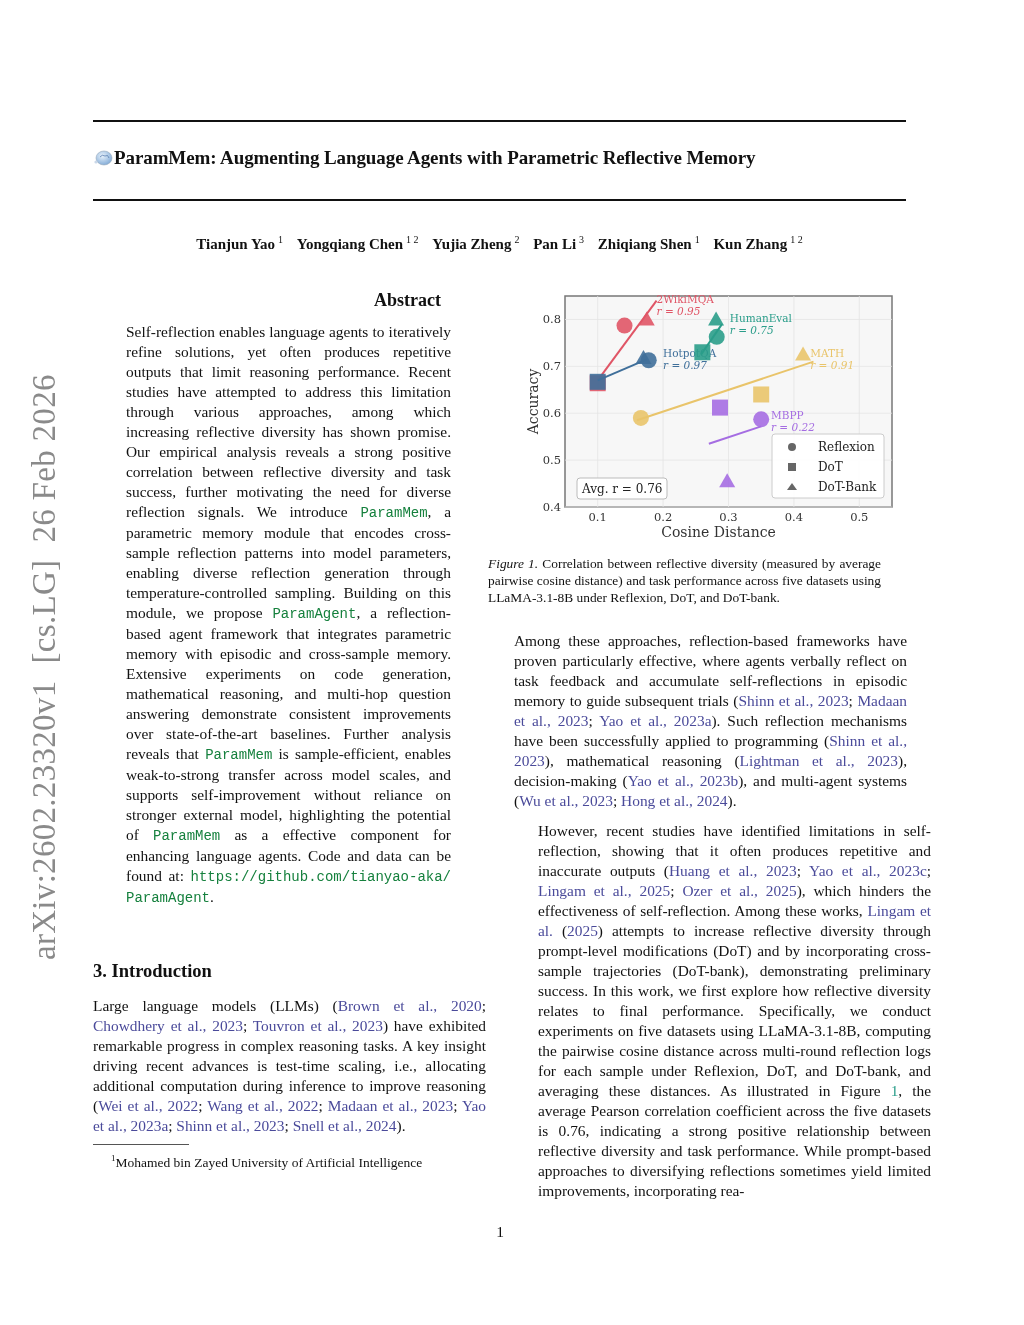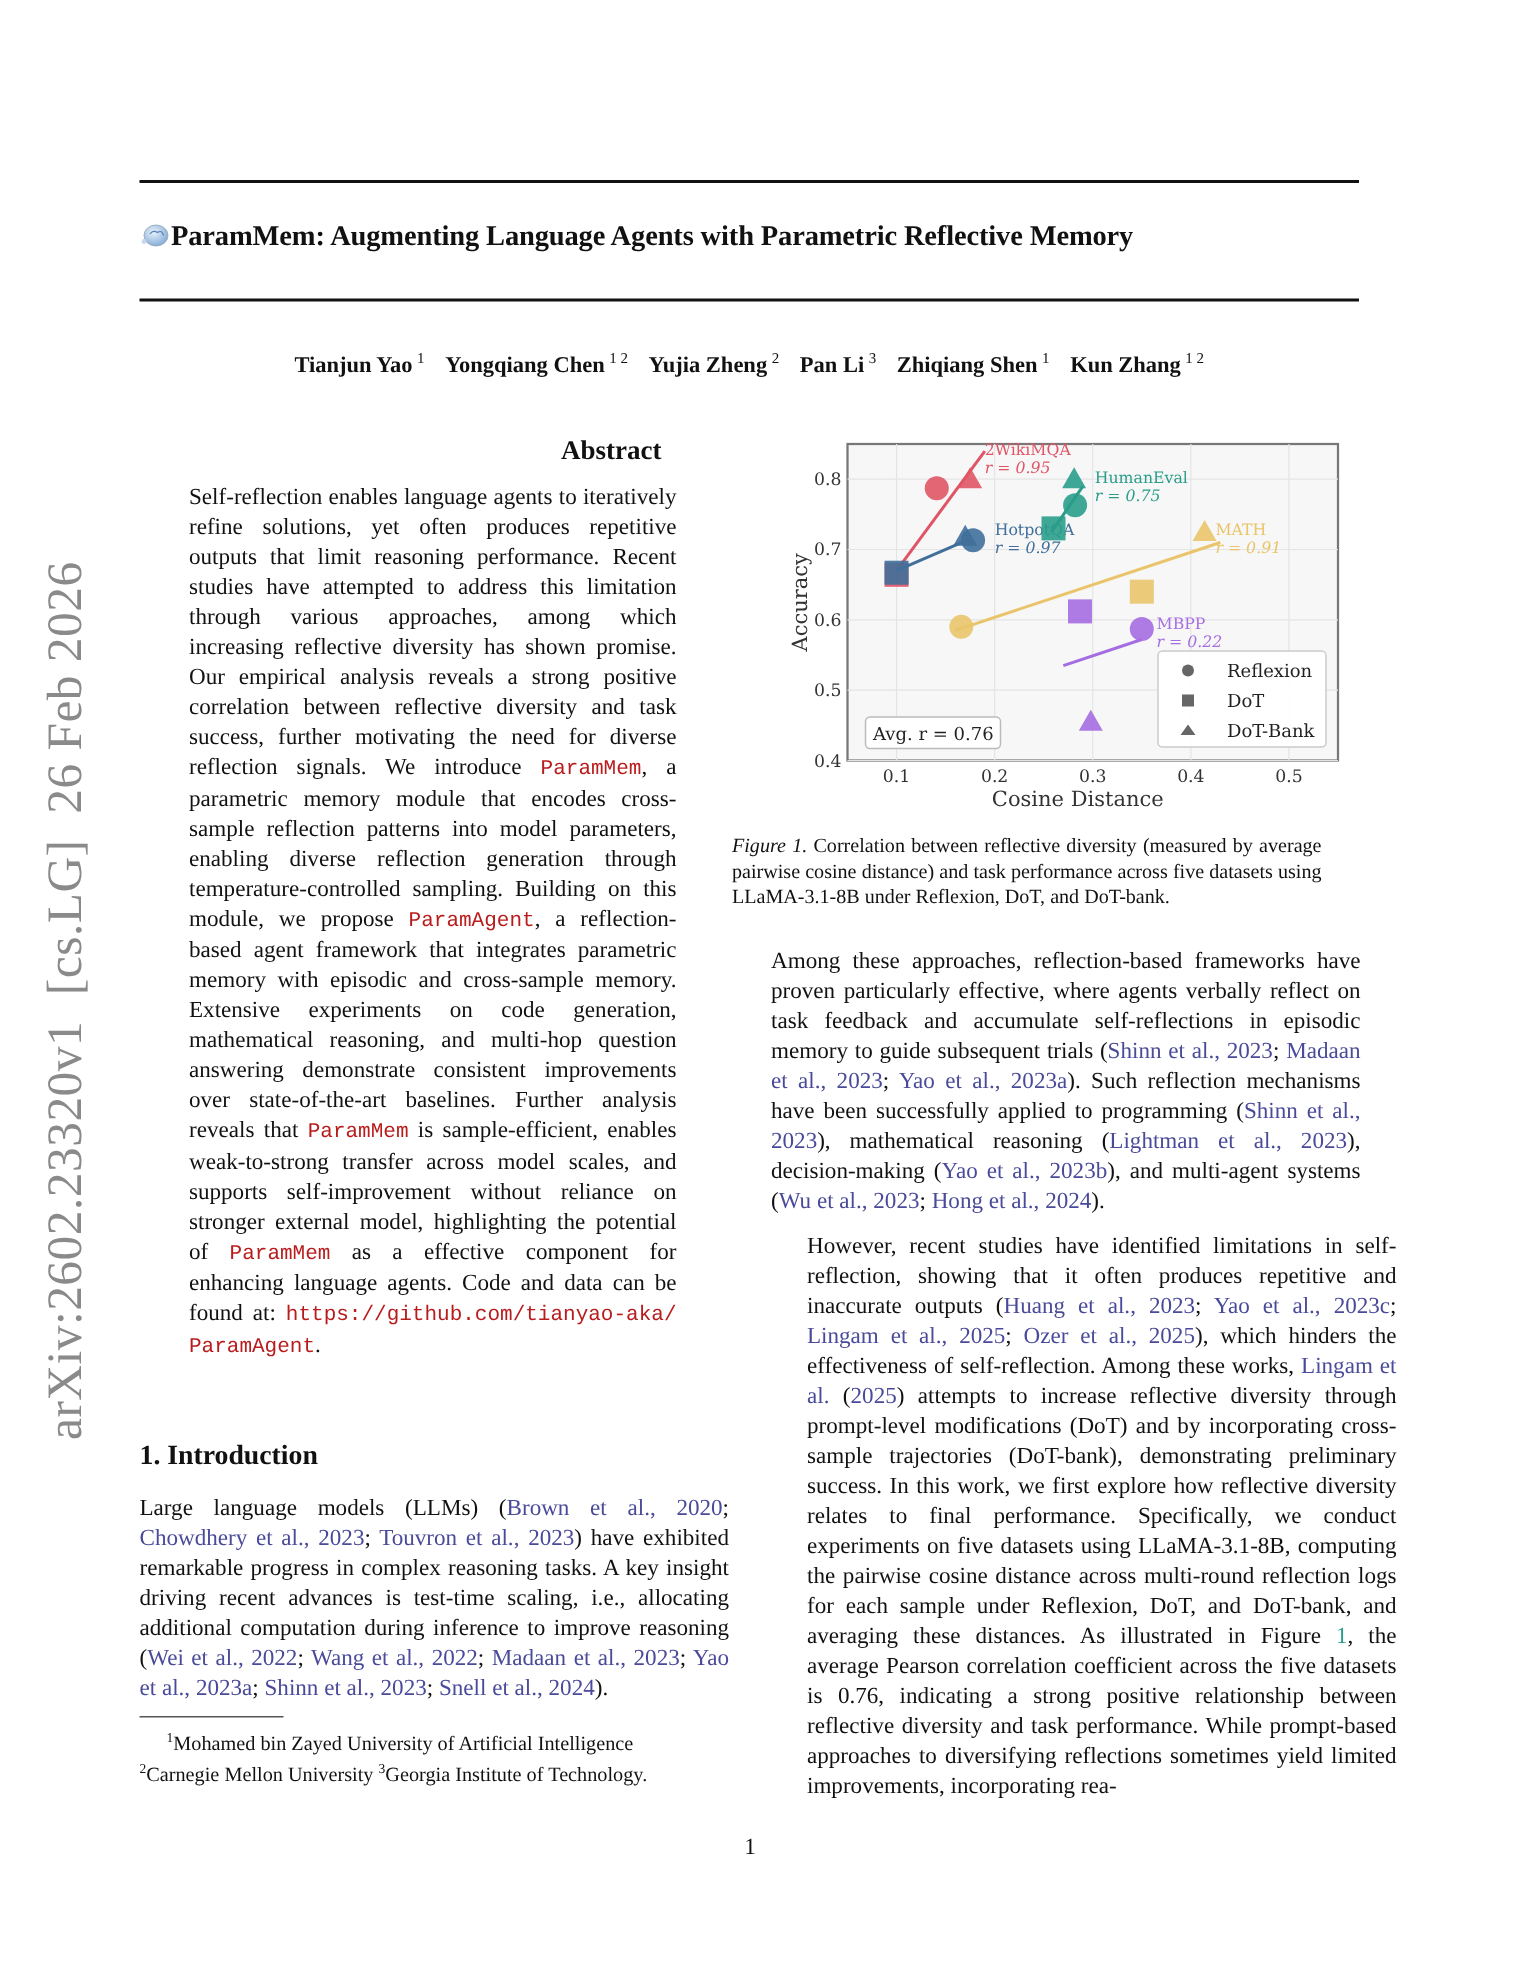--- a/index.html
+++ b/index.html
@@ -13,21 +13,21 @@
              font-weight: bold; font-size: 15px; }
   .authors .author { margin: 16px 5px; }
   .authors sup { font-weight: normal; font-size: 10px; vertical-align: 6px; margin-left: 3px; }
   .arxiv { position: absolute; left: 26px; top: 960px; transform-origin: left top; transform: rotate(-90deg);
            font-size: 33px; color: #8a8a8a; white-space: pre; letter-spacing: 0.3px; }
   .col { position: absolute; font-size: 15.4px; line-height: 20px; text-align: justify; }
   .col p { margin: 0; }
   .abstract-title { position: absolute; top: 290px; left: 116px; width: 325px; text-align: right;
                     font-weight: bold; font-size: 18px; }
   .abstract { top: 322px; left: 126px; width: 325px; }
-  .mono { font-family: "Liberation Mono", "DejaVu Sans Mono", monospace; font-size: 14px; color: #b91c1c; }
+  .mono { font-family: "Liberation Mono", "DejaVu Sans Mono", monospace; font-size: 14px; color: #15803d; }
   .cite { color: #4a4a9a; }
   .section-title { position: absolute; top: 961px; left: 93px; font-weight: bold; font-size: 18.5px; }
   .intro { top: 996px; left: 93px; width: 393px; }
   .footrule { position: absolute; top: 1144px; left: 93px; width: 96px; height: 1px; background: #555; }
   .footnote { position: absolute; top: 1150px; left: 93px; width: 393px; font-size: 13.5px; line-height: 17px; }
   .footnote sup { font-size: 9px; }
   .footnote .fn1 { text-indent: 18px; text-align: justify; }
   .footnote .prep { font-style: italic; }
   .pagenum { position: absolute; top: 1223px; left: 0; width: 1000px; text-align: center; font-size: 15.5px; }
   .right { left: 514px; width: 393px; }
@@ -69,29 +69,28 @@
   <span class="author"><span>Pan Li</span><sup>3</sup></span>
   <span class="author"><span>Zhiqiang Shen</span><sup>1</sup></span>
   <span class="author"><span>Kun Zhang</span><sup>1 2</sup></span>
 </div>
 
 <div class="abstract-title">Abstract</div>
 <div class="col abstract">
   <p><span>Self-reflection enables language agents to iteratively refine solutions, yet often produces repetitive outputs that limit reasoning performance. Recent studies have attempted to address this limitation through various approaches, among which increasing reflective diversity has shown promise. Our empirical analysis reveals a strong positive correlation between reflective diversity and task success, further motivating the need for diverse reflection signals. We introduce </span><span class="mono">ParamMem</span><span>, a parametric memory module that encodes cross-sample reflection patterns into model parameters, enabling diverse reflection generation through temperature-controlled sampling. Building on this module, we propose </span><span class="mono">ParamAgent</span><span>, a reflection-based agent framework that integrates parametric memory with episodic and cross-sample memory. Extensive experiments on code generation, mathematical reasoning, and multi-hop question answering demonstrate consistent improvements over state-of-the-art baselines. Further analysis reveals that </span><span class="mono">ParamMem</span><span> is sample-efficient, enables weak-to-strong transfer across model scales, and supports self-improvement without reliance on stronger external model, highlighting the potential of </span><span class="mono">ParamMem</span><span> as a effective component for enhancing language agents. Code and data can be found at: </span><span class="mono" style="word-break:break-all">https://github.com/tianyao-aka/ParamAgent</span><span>.</span></p>
 </div>
 
-<div class="section-title">1. Introduction</div>
+<div class="section-title">3. Introduction</div>
 <div class="col intro">
   <p><span>Large language models (LLMs) (</span><a class="cite">Brown et al., 2020</a><span>; </span><a class="cite">Chowdhery et al., 2023</a><span>; </span><a class="cite">Touvron et al., 2023</a><span>) have exhibited remarkable progress in complex reasoning tasks. A key insight driving recent advances is test-time scaling, i.e., allocating additional computation during inference to improve reasoning (</span><a class="cite">Wei et al., 2022</a><span>; </span><a class="cite">Wang et al., 2022</a><span>; </span><a class="cite">Madaan et al., 2023</a><span>; </span><a class="cite">Yao et al., 2023a</a><span>; </span><a class="cite">Shinn et al., 2023</a><span>; </span><a class="cite">Snell et al., 2024</a><span>).</span></p>
 </div>
 
 <div class="footrule"></div>
 <div class="footnote">
   <div class="fn1"><sup>1</sup><span>Mohamed bin Zayed University of Artificial Intelligence</span></div>
-  <div><sup>2</sup><span>Carnegie Mellon University </span><sup>3</sup><span>Georgia Institute of Technology.</span></div>
 </div>
 
 <div class="chart">
   <svg id="chart-svg" viewBox="0 0 380 255">
       <rect x="45" y="8" width="327" height="211" fill="#f7f7f7" stroke="#777" stroke-width="1.5"></rect>
       <line x1="77.7" y1="8" x2="77.7" y2="219" stroke="#e4e4e4" stroke-width="0.8"></line>
       <text x="77.7" y="233" font-size="11.5" text-anchor="middle" fill="#333">0.1</text>
       <line x1="143.10000000000002" y1="8" x2="143.10000000000002" y2="219" stroke="#e4e4e4" stroke-width="0.8"></line>
       <text x="143.10000000000002" y="233" font-size="11.5" text-anchor="middle" fill="#333">0.2</text>
       <line x1="208.5" y1="8" x2="208.5" y2="219" stroke="#e4e4e4" stroke-width="0.8"></line>

